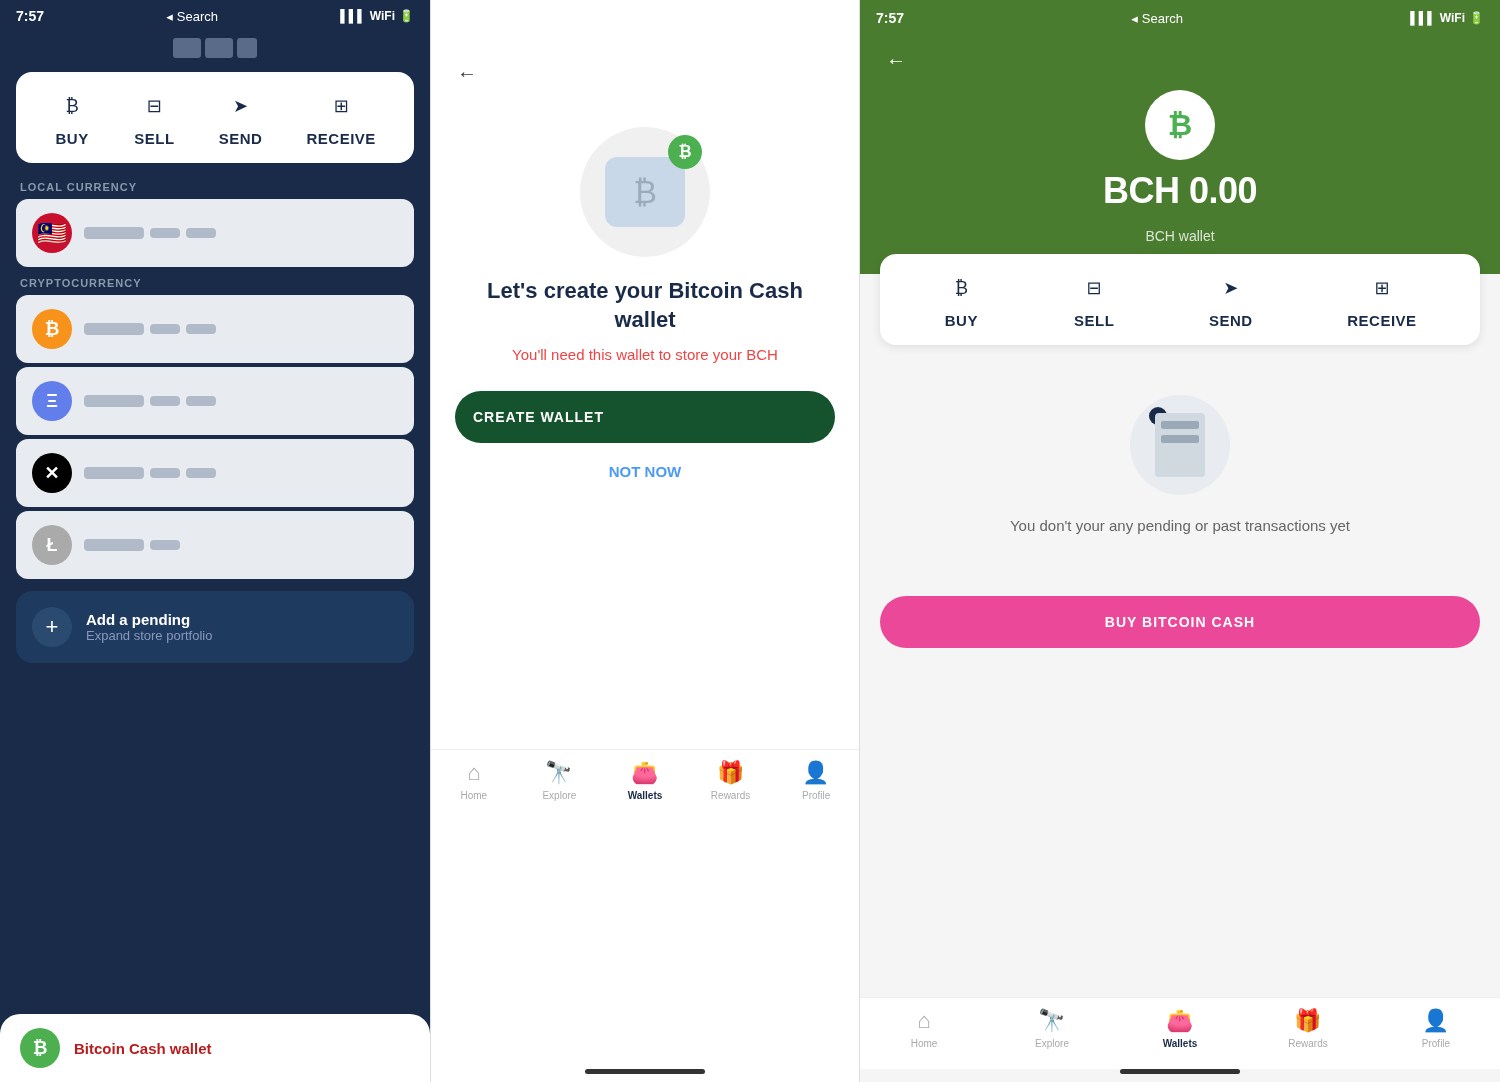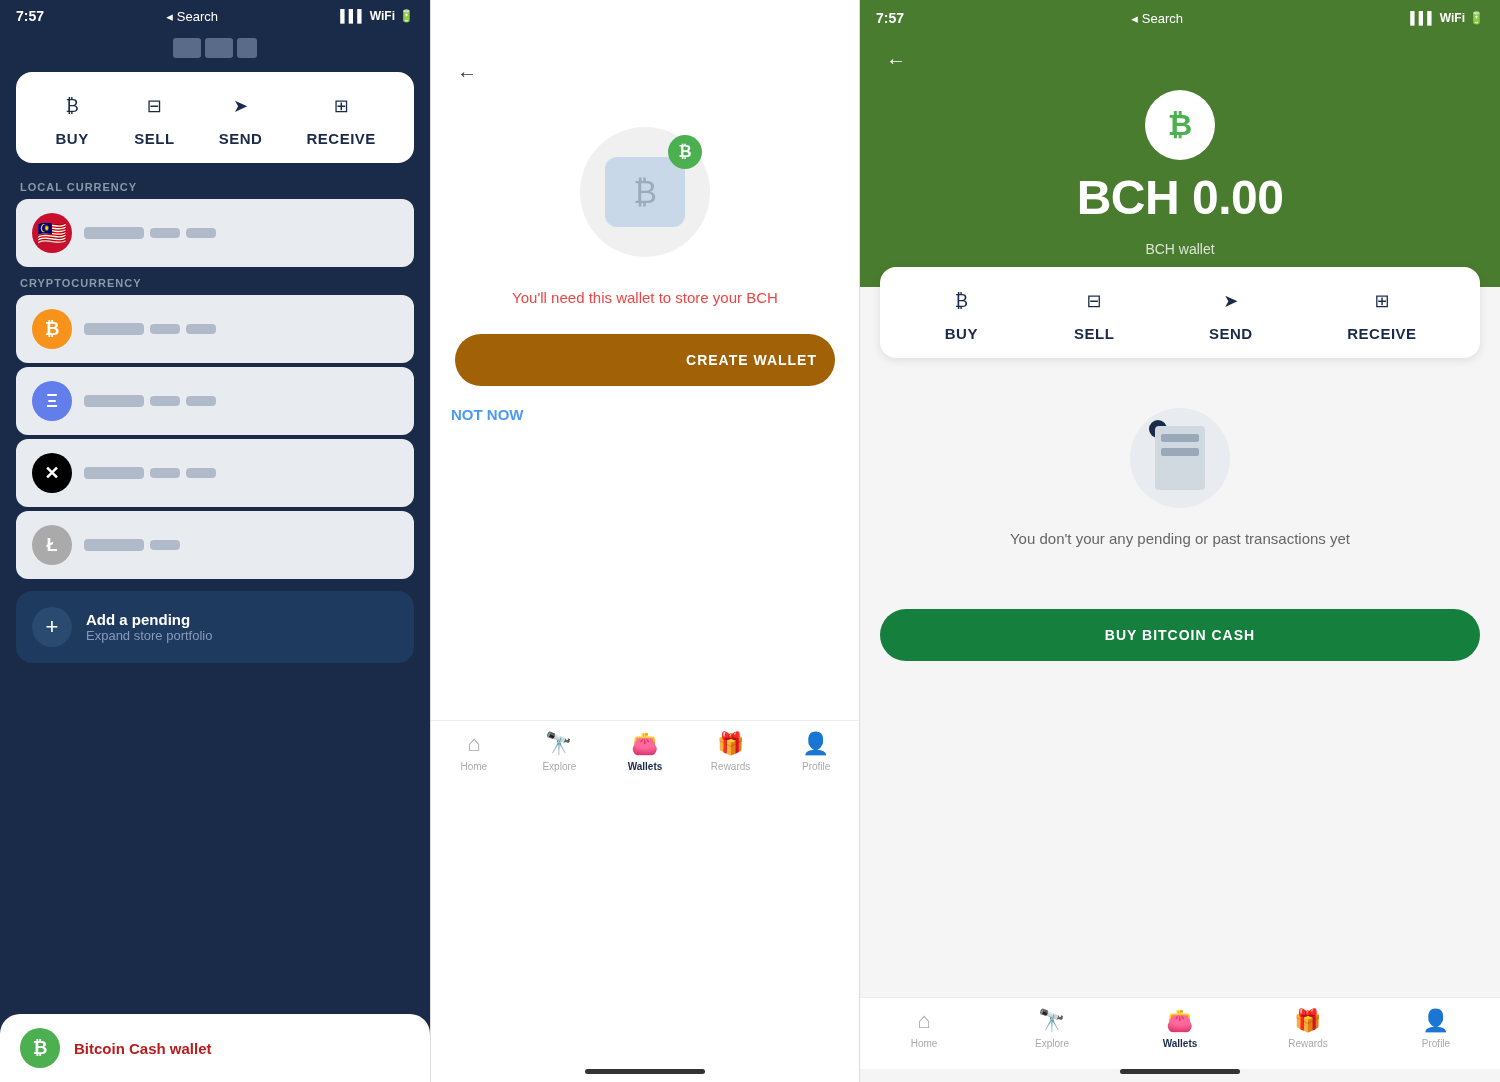--- a/index.html
+++ b/index.html
@@ -315,33 +315,34 @@
 
     .create-subtitle {
       text-align: center;
       color: #ef4444;
       font-size: 15px;
       padding: 12px 40px 0;
     }
 
     .create-wallet-btn {
       margin: 28px 24px 0;
-      background: #a16207;
+      background: #14532d;
       color: white;
       border: none;
       border-radius: 30px;
       padding: 18px;
       font-size: 14px;
       font-weight: 700;
       letter-spacing: 1px;
       cursor: pointer;
-      text-align: right;
+      text-align: left;
     }
 
     .not-now-btn {
+      text-align: center;
       color: #4a9bf5;
       font-size: 15px;
       font-weight: 600;
       padding: 20px;
       cursor: pointer;
     }
 
     .bottom-tab-bar {
       margin-top: auto;
       border-top: 1px solid #eee;
@@ -416,21 +417,21 @@
       display: flex;
       align-items: center;
       justify-content: center;
       color: #4caf50;
       font-size: 30px;
       font-weight: 700;
       margin-bottom: 10px;
     }
 
     .bch-amount {
-      font-size: 48px;
+      font-size: 36px;
       font-weight: 800;
       color: white;
       letter-spacing: -0.5px;
     }
 
     .bch-wallet-label {
       color: rgba(255,255,255,0.8);
       font-size: 14px;
       margin-top: 16px;
     }
@@ -466,21 +467,21 @@
 
     .empty-text {
       color: #666;
       font-size: 15px;
       text-align: center;
       line-height: 1.4;
     }
 
     .buy-bch-btn {
       margin: 10px 20px 0;
-      background: #15803d;
+      background: #ec4899;
       color: white;
       border: none;
       border-radius: 30px;
       padding: 18px;
       font-size: 14px;
       font-weight: 700;
       letter-spacing: 1px;
       cursor: pointer;
       text-align: center;
       width: calc(100% - 40px);
@@ -650,20 +651,21 @@
 
   <div class="wallet-illustration">
     <div class="wallet-img">
       <div class="wallet-body">
         <span class="wallet-bitcoin">₿</span>
       </div>
       <div class="wallet-badge">₿</div>
     </div>
   </div>
 
+  <div class="create-title">Let's create your Bitcoin Cash wallet</div>
   <div class="create-subtitle">You'll need this wallet to store your BCH</div>
 
   <button class="create-wallet-btn">CREATE WALLET</button>
 
   <div class="not-now-btn">NOT NOW</div>
 
   <div class="bottom-tab-bar">
     <div class="tab-item">
       <div class="tab-icon">⌂</div>
       <span class="tab-label">Home</span>

